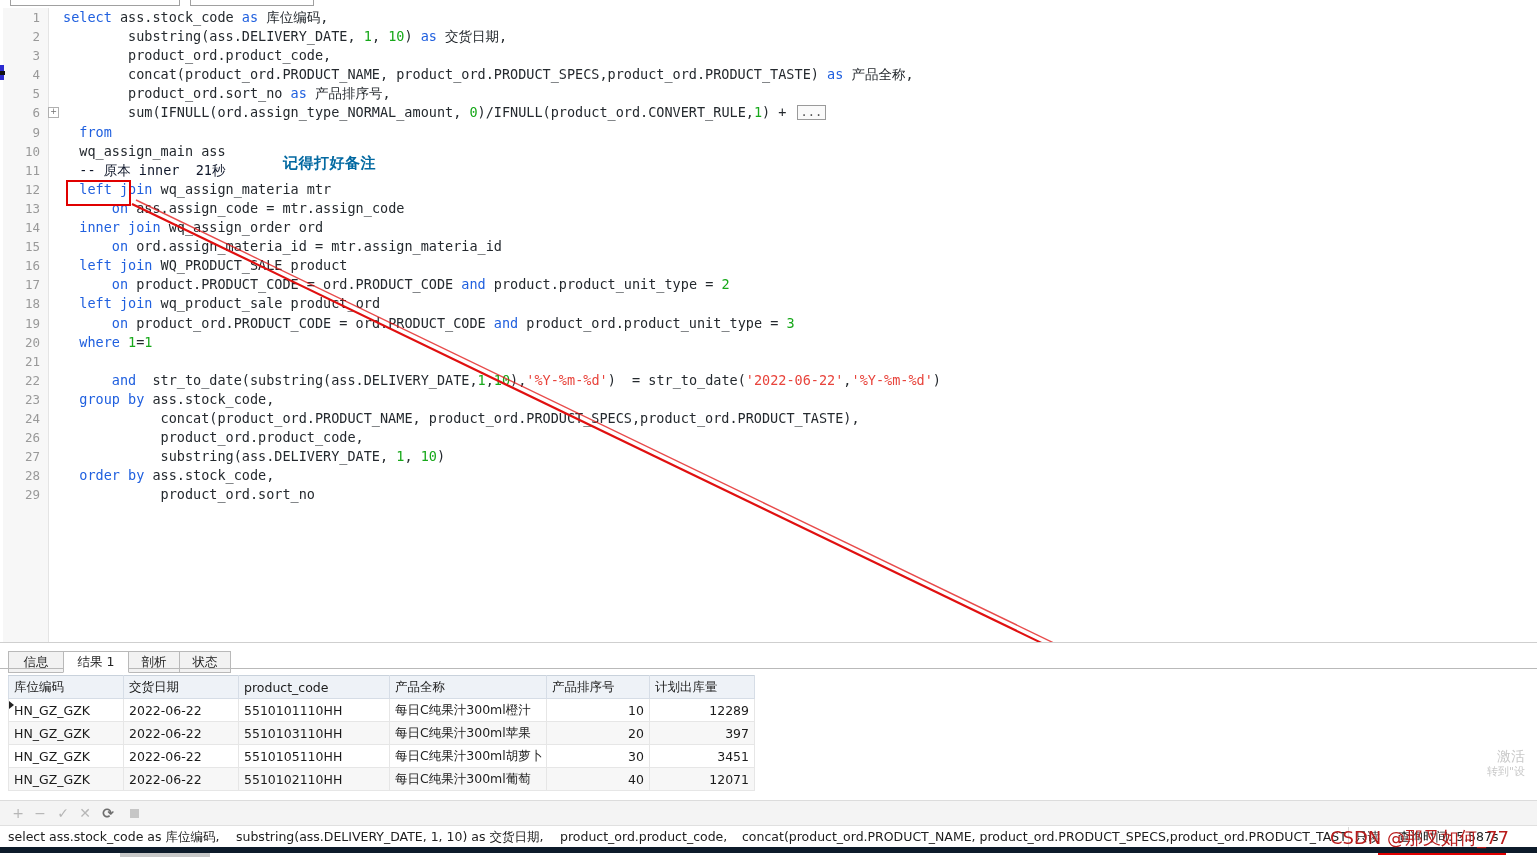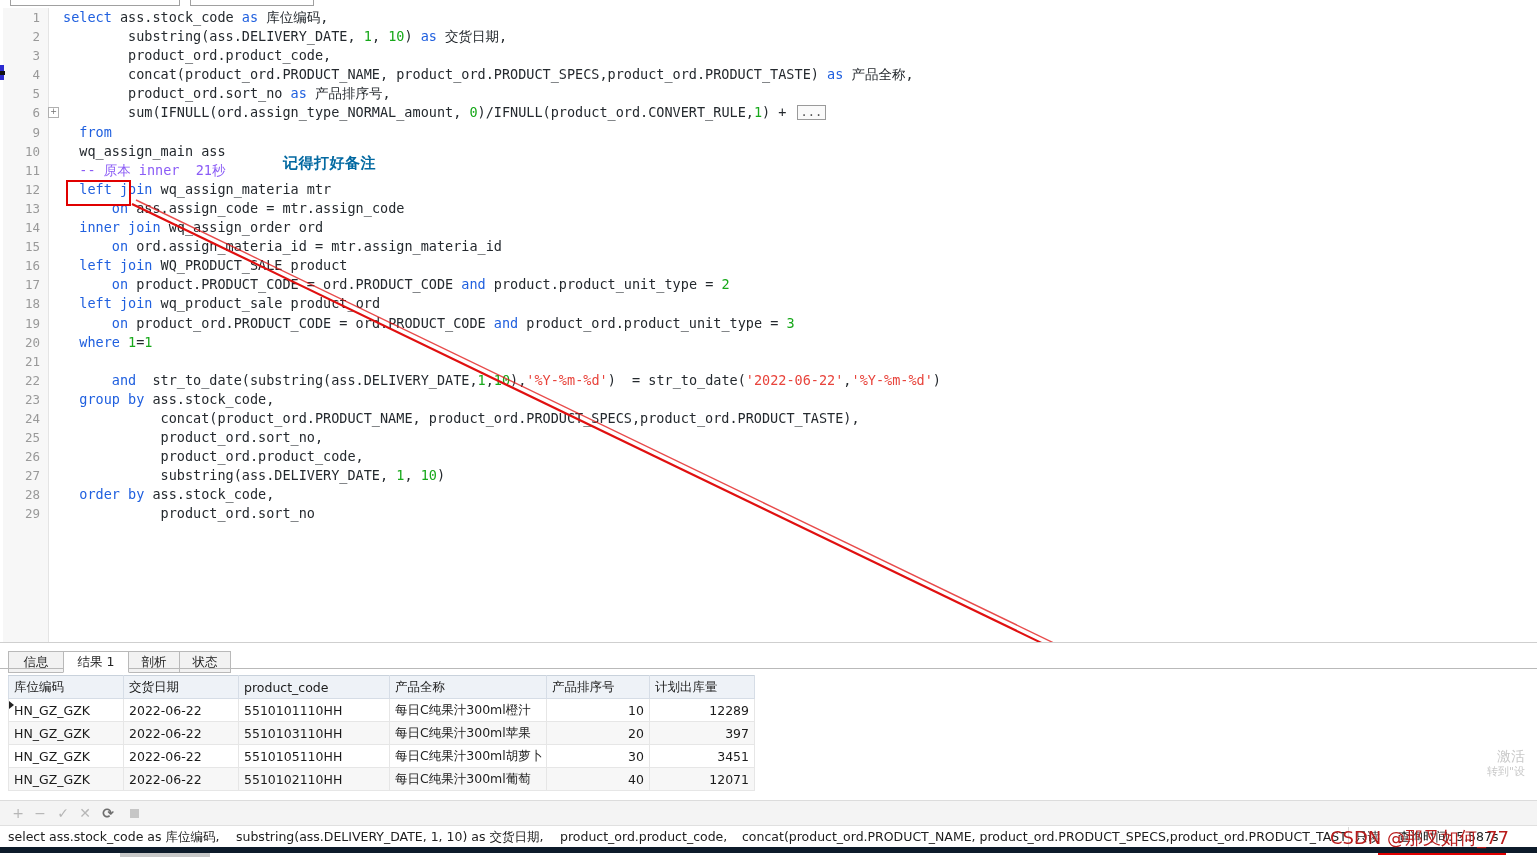--- a/index.html
+++ b/index.html
@@ -39,21 +39,21 @@
   }
   .fold{
     position:absolute;left:48px;top:4px;width:9px;height:9px;
     border:1px solid #b0b0b0;background:#ffffff;color:#707070;
     font-size:8px;line-height:8px;text-align:center;font-family:"DejaVu Sans",sans-serif;
   }
   .code{position:absolute;left:63px;top:0;line-height:19.1px;color:#24292e;}
   .kw{color:#2060df;}
   .num{color:#17a81a;}
   .str{color:#e8443c;}
-  .cmt{color:#8b5cf6;}
+  .cmt{color:#0f172a;}
   .ellipsis{
     display:inline-block;border:1px solid #9a9a9a;background:#fafafa;color:#555;
     padding:0 3px;line-height:13px;font-size:12px;vertical-align:1px;margin-left:2px;
   }
 
   
   .left-marker{position:absolute;left:0;top:57px;width:4px;height:15px;background:#2b2bd0;}
   .left-marker2{position:absolute;left:0;top:63px;width:5px;height:4px;background:#111;}
 
   
@@ -179,21 +179,20 @@
         <div class="line"><span class="ln">15</span><span class="code">      <span class="kw">on</span><span> ord.assign_materia_id = mtr.assign_materia_id</span></span></div>
         <div class="line"><span class="ln">16</span><span class="code">  <span class="kw">left</span><span> </span><span class="kw">join</span><span> WQ_PRODUCT_SALE product</span></span></div>
         <div class="line"><span class="ln">17</span><span class="code">      <span class="kw">on</span><span> product.PRODUCT_CODE = ord.PRODUCT_CODE </span><span class="kw">and</span><span> product.product_unit_type = </span><span class="num">2</span></span></div>
         <div class="line"><span class="ln">18</span><span class="code">  <span class="kw">left</span><span> </span><span class="kw">join</span><span> wq_product_sale product_ord</span></span></div>
         <div class="line"><span class="ln">19</span><span class="code">      <span class="kw">on</span><span> product_ord.PRODUCT_CODE = ord.PRODUCT_CODE </span><span class="kw">and</span><span> product_ord.product_unit_type = </span><span class="num">3</span></span></div>
         <div class="line"><span class="ln">20</span><span class="code">  <span class="kw">where</span><span> </span><span class="num">1</span><span>=</span><span class="num">1</span></span></div>
         <div class="line"><span class="ln">21</span></div>
         <div class="line"><span class="ln">22</span><span class="code">      <span class="kw">and</span><span>  str_to_date(substring(ass.DELIVERY_DATE,</span><span class="num">1</span><span>,</span><span class="num">10</span><span>),</span><span class="str">'%Y-%m-%d'</span><span>)  = str_to_date(</span><span class="str">'2022-06-22'</span><span>,</span><span class="str">'%Y-%m-%d'</span><span>)</span></span></div>
         <div class="line"><span class="ln">23</span><span class="code">  <span class="kw">group</span><span> </span><span class="kw">by</span><span> ass.stock_code,</span></span></div>
         <div class="line"><span class="ln">24</span><span class="code">            <span>concat(product_ord.PRODUCT_NAME, product_ord.PRODUCT_SPECS,product_ord.PRODUCT_TASTE),</span></span></div>
-        <div class="line"><span class="ln">25</span><span class="code">            <span>product_ord.sort_no,</span></span></div>
         <div class="line"><span class="ln">26</span><span class="code">            <span>product_ord.product_code,</span></span></div>
         <div class="line"><span class="ln">27</span><span class="code">            <span>substring(ass.DELIVERY_DATE, </span><span class="num">1</span><span>, </span><span class="num">10</span><span>)</span></span></div>
         <div class="line"><span class="ln">28</span><span class="code">  <span class="kw">order</span><span> </span><span class="kw">by</span><span> ass.stock_code,</span></span></div>
         <div class="line"><span class="ln">29</span><span class="code">            <span>product_ord.sort_no</span></span></div>
       </div>
   </div>
 
   <div class="ann-note">记得打好备注</div>
   <div class="red-box-left"></div>
   <div class="red-box-bottom"></div>

